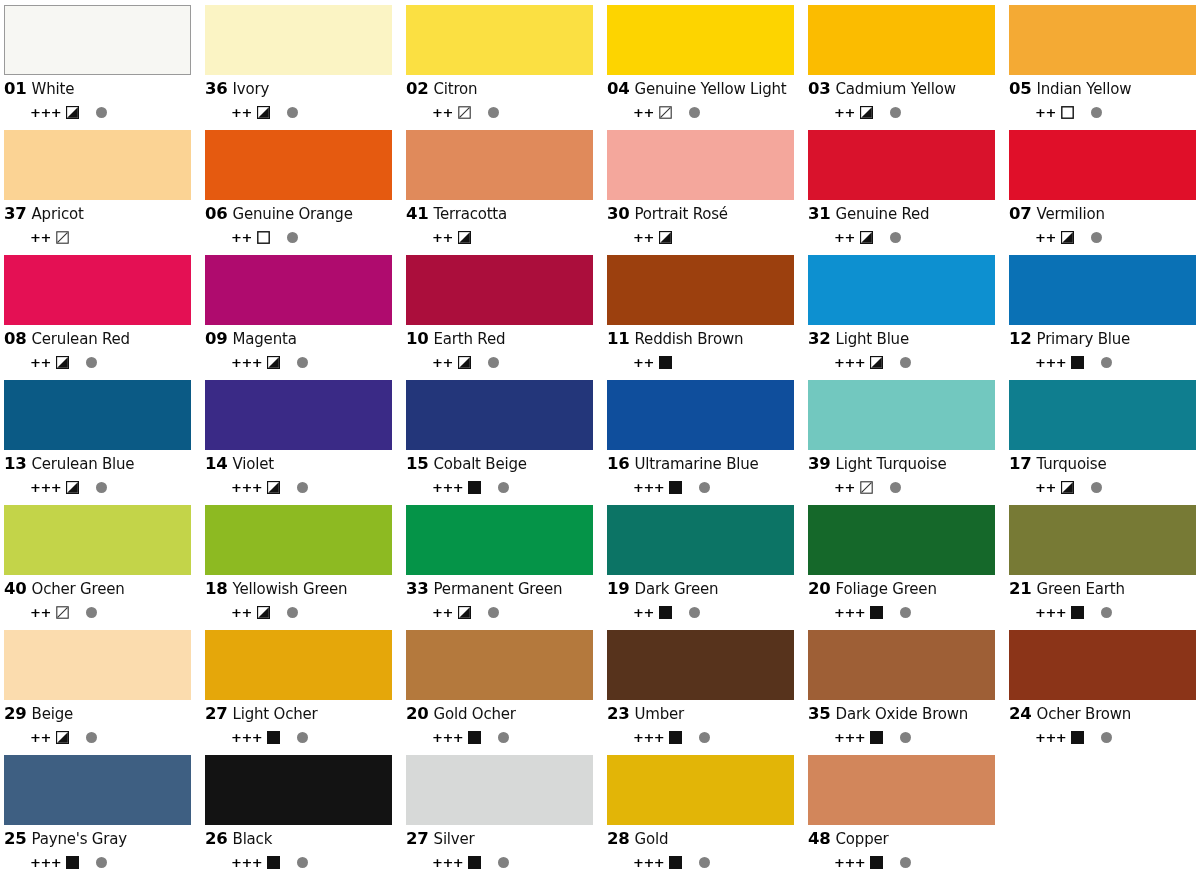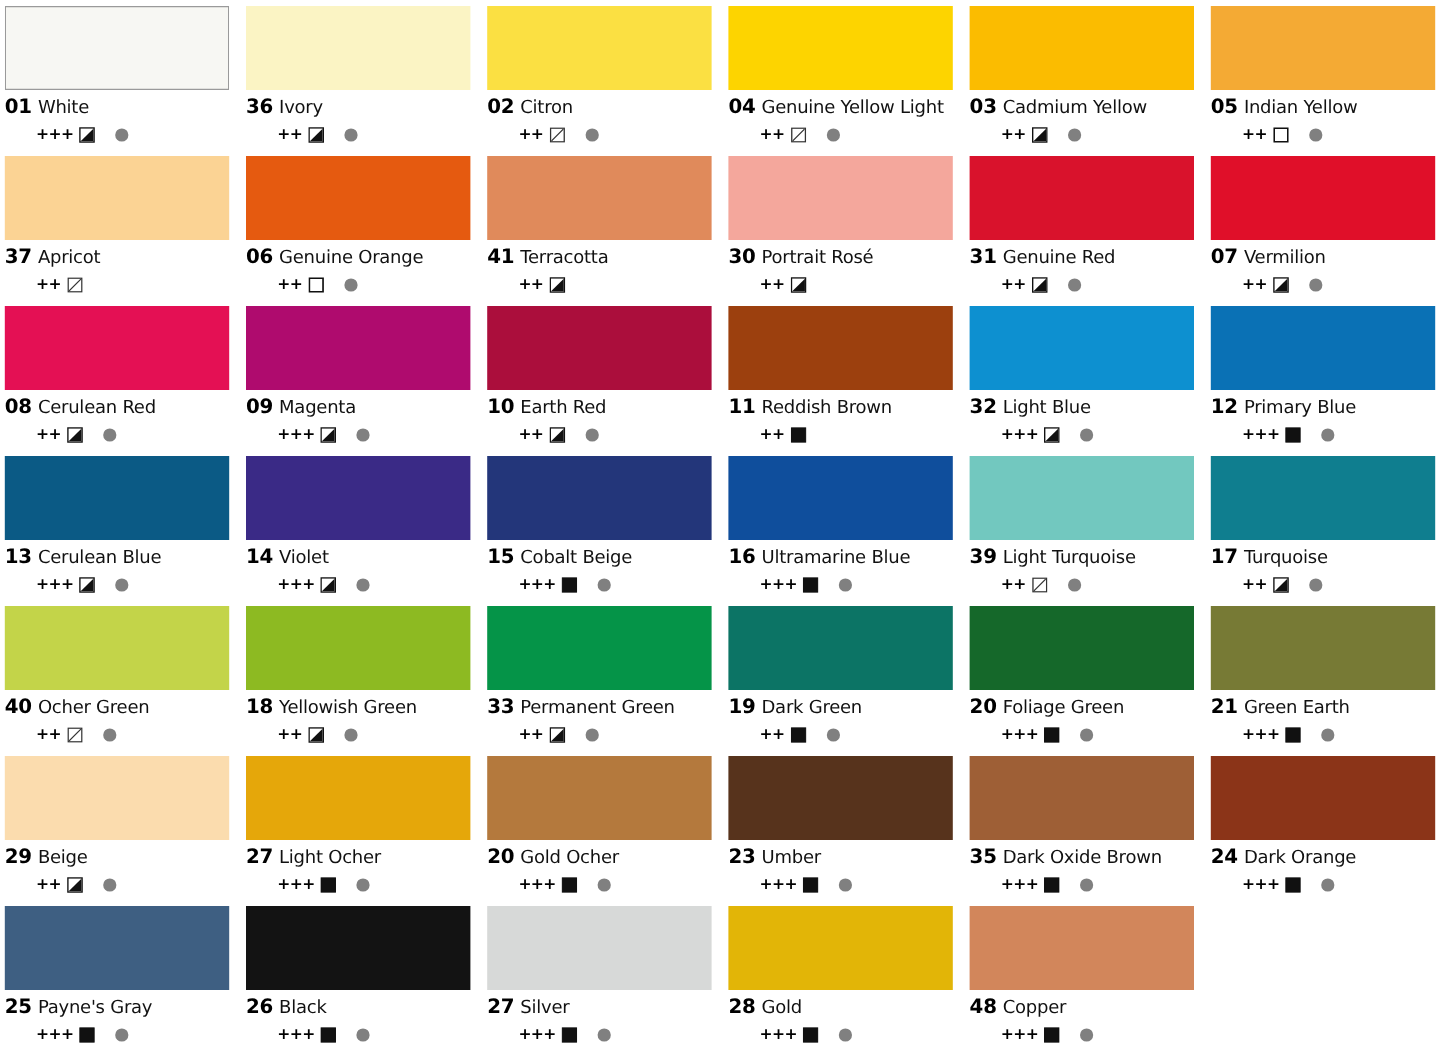--- a/index.html
+++ b/index.html
@@ -676,21 +676,21 @@
               <rect x="0.5" y="0.5" width="12" height="12" fill="#111111" stroke="#111111" stroke-width="1"></rect>
             </svg>
           </span>
           <span class="series-dot" style="background: rgb(128, 128, 128);"></span>
         </div>
       </div>
       <div class="swatch-cell">
         <div class="color-block" style="background: rgb(139, 52, 24);"></div>
         <div class="label-row">
           <span class="swatch-number">24</span>
-          <span class="swatch-name">Dark Orange</span>
+          <span class="swatch-name">Ocher Brown</span>
         </div>
         <div class="meta-row">
           <span class="lightfast">+++</span>
           <span class="opacity-mark">
             <svg width="13" height="13" viewBox="0 0 13 13">
               <rect x="0.5" y="0.5" width="12" height="12" fill="#111111" stroke="#111111" stroke-width="1"></rect>
             </svg>
           </span>
           <span class="series-dot" style="background: rgb(128, 128, 128);"></span>
         </div>

